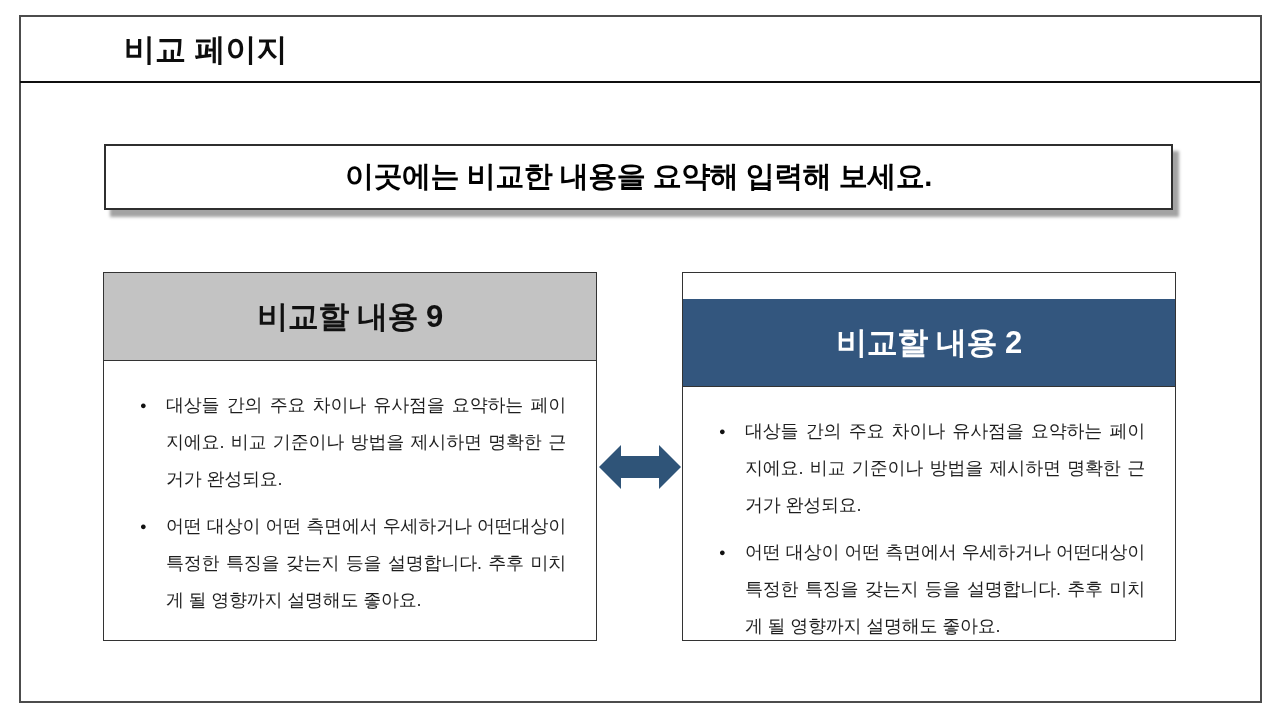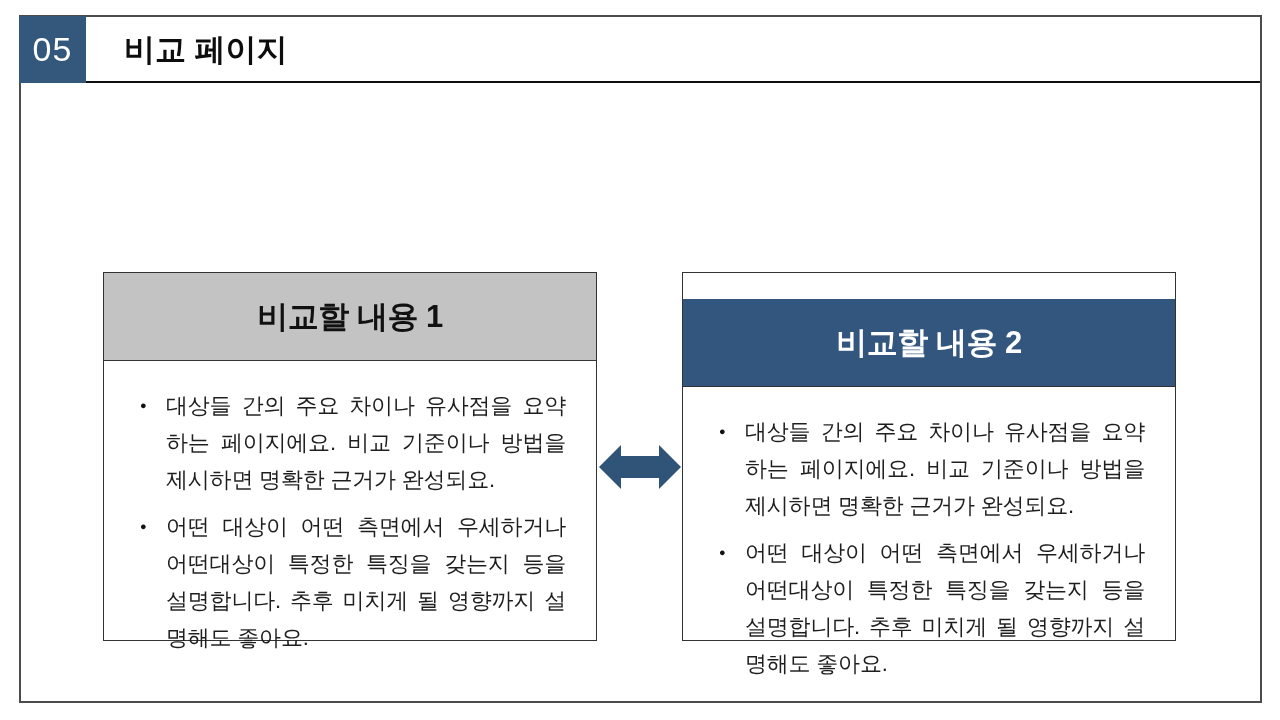--- a/index.html
+++ b/index.html
@@ -45,43 +45,45 @@
     font-size:31px;font-weight:700;letter-spacing:-0.5px;
   }
   .panel-header.gray{background:var(--header-gray,#c3c3c3);color:#111;}
   .panel-header.blue{background:var(--header-blue,#33567e);color:#ffffff;margin-top:26px;}
   .panel-body{flex:1;padding:26px 30px 0 36px;}
   .bullet-item{display:flex;margin-bottom:10px;}
   .bullet-item .dot{
     flex:0 0 26px;font-size:11px;line-height:37px;color:#111;
   }
   .bullet-item .bullet-text{
-    flex:1;font-size:22px;line-height:37px;color:#1e1e1e;
+    flex:1;font-size:18px;line-height:37px;color:#1e1e1e;
     text-align:justify;letter-spacing:-0.2px;
   }
   .arrow-wrap{
     position:absolute;left:599px;top:443px;width:82px;height:48px;z-index:2;
   }
 </style>
 </head>
 <body>
 
 <div class="slide">
 
   <div class="frame"></div>
 
-  <div class="page-num">05</div>
 
   <div class="page-title">비교 페이지</div>
 
   <div class="title-rule"></div>
 
+  <div class="summary-box">
+    <span class="summary-text">이곳에는 비교한 내용을 요약해 입력해 보세요.</span>
+  </div>
 
   <div class="panel left">
-    <div class="panel-header gray">비교할 내용 1</div>
+    <div class="panel-header gray">비교할 내용 9</div>
     <div class="panel-body">
       <div class="bullet-item">
         <span class="dot">●</span>
         <span class="bullet-text">대상들 간의 주요 차이나 유사점을 요약하는 페이지에요. 비교 기준이나 방법을 제시하면 명확한 근거가 완성되요.</span>
       </div>
       <div class="bullet-item">
         <span class="dot">●</span>
         <span class="bullet-text">어떤 대상이 어떤 측면에서 우세하거나 어떤대상이 특정한 특징을 갖는지 등을 설명합니다. 추후 미치게 될 영향까지 설명해도 좋아요.</span>
       </div>
     </div>

